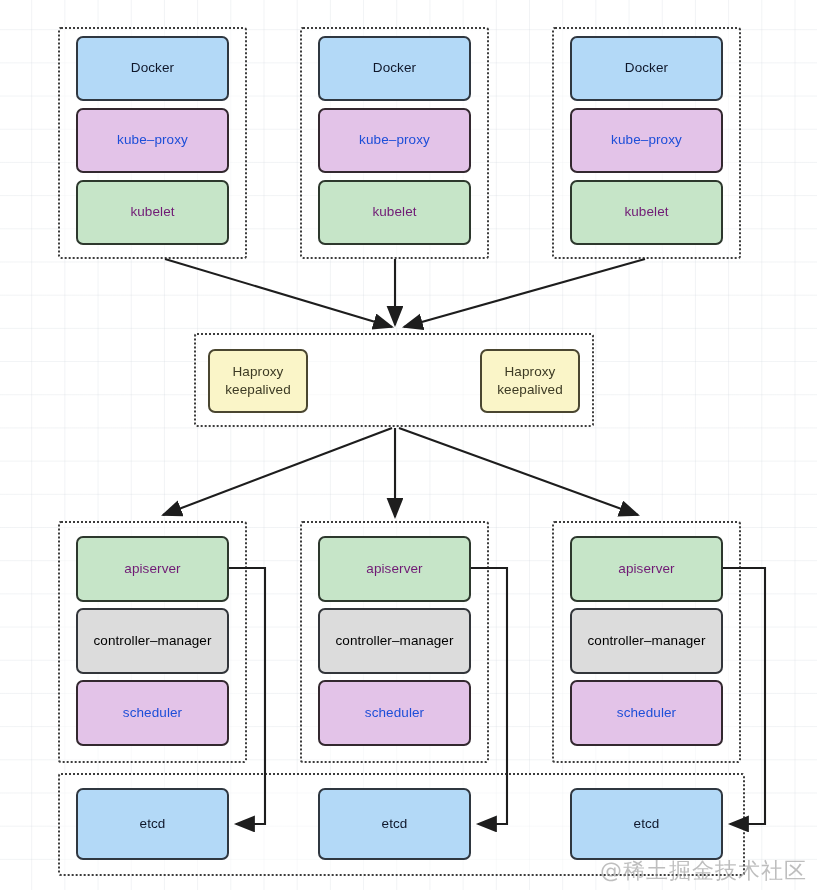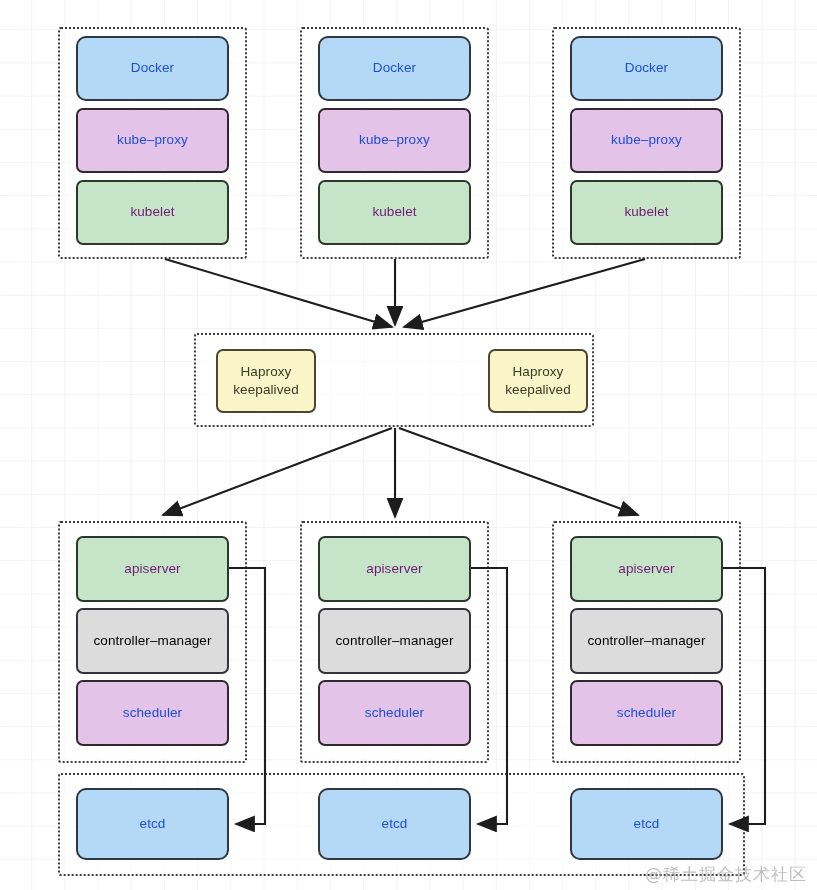--- a/index.html
+++ b/index.html
@@ -36,41 +36,41 @@
     border-radius: 7px;
     display: flex;
     align-items: center;
     justify-content: center;
     text-align: center;
     font-size: 13.5px;
     line-height: 1.35;
     letter-spacing: 0.1px;
     white-space: pre-line;
   }
-  .c-blue   { background: #b3d9f7; border-color: #2f3740; color: #1d4ed8; border-radius: 10px; }
+  .c-blue   { background: #b3d9f7; border-color: #2f3740; color: #0f172a; }
   .c-purple { background: #e3c3e8; border-color: #33282f; color: #1d4ed8; }
   .c-green  { background: #c6e5c8; border-color: #2d382d; color: #701a75; }
   .c-gray   { background: #dcdcdc; border-color: #32353a; color: #000000; }
-  .c-yellow { background: #faf5c8; border-color: #4a4630; color: #3c3a24; margin-left: 8px; }
+  .c-yellow { background: #faf5c8; border-color: #4a4630; color: #3c3a24; }
   .c-pink   { background: #fbc9d1; border-color: #3a2b2e; color: #5c2b33; }
 
   svg.links {
     position: absolute;
     left: 0;
     top: 0;
     width: 817px;
     height: 890px;
     overflow: visible;
     pointer-events: none;
   }
   .wm {
     position: absolute;
     right: 10px;
     bottom: 4px;
-    font-size: 17px;
+    font-size: 22px;
     color: rgba(150,150,150,0.62);
     font-family: "DejaVu Sans", sans-serif;
     letter-spacing: 1px;
     white-space: nowrap;
   }
 </style>
 </head>
 <body>
 
 <div id="canvas">

